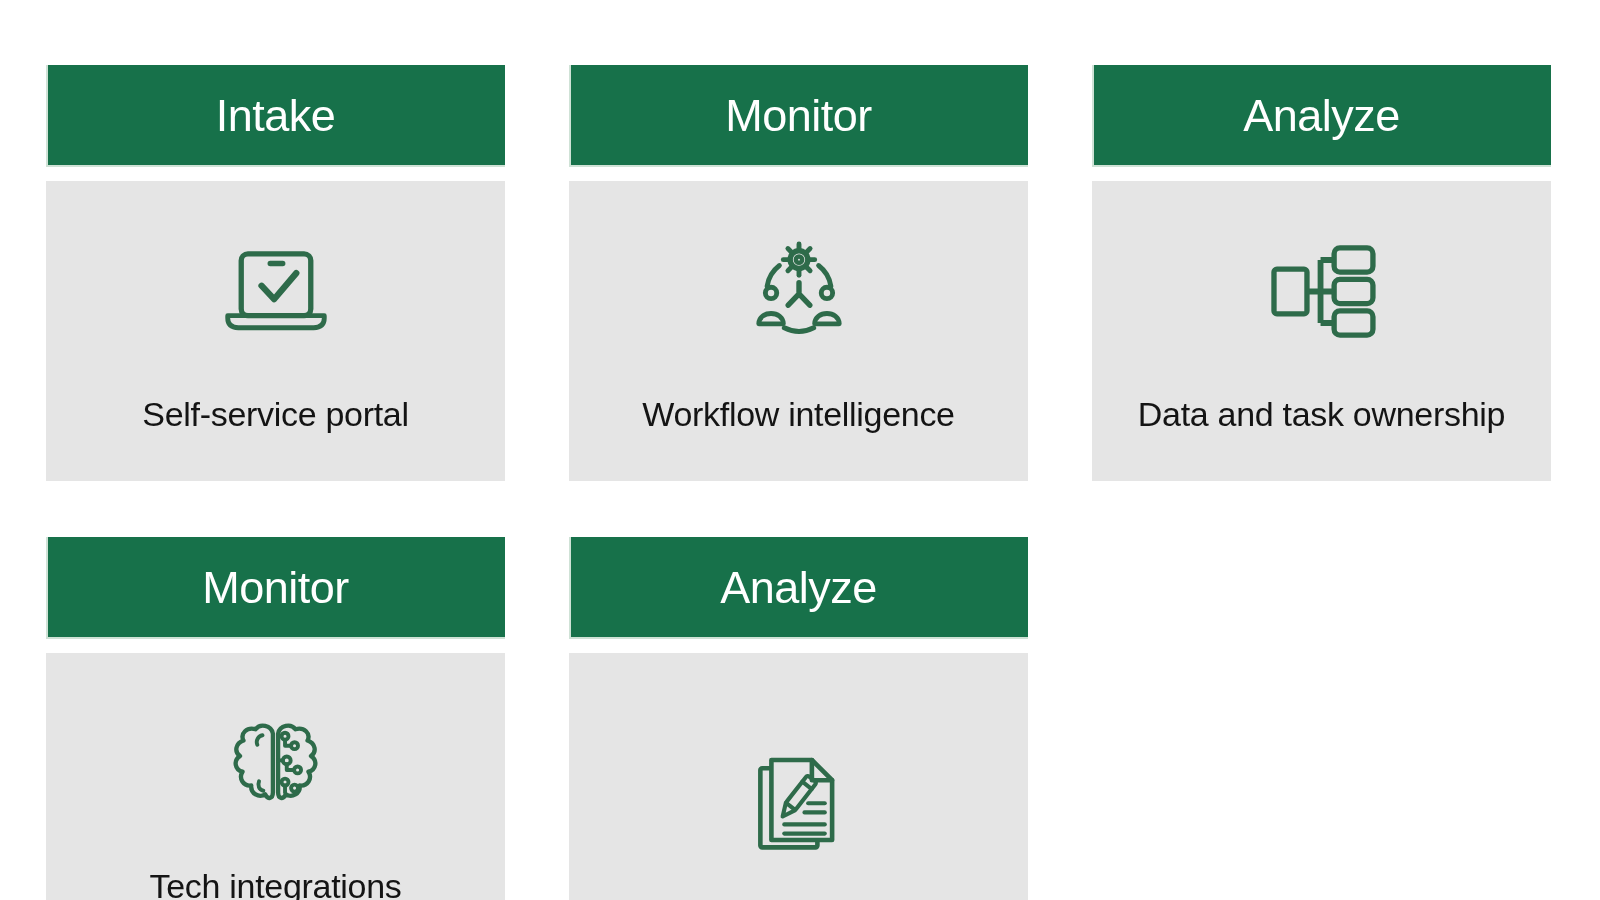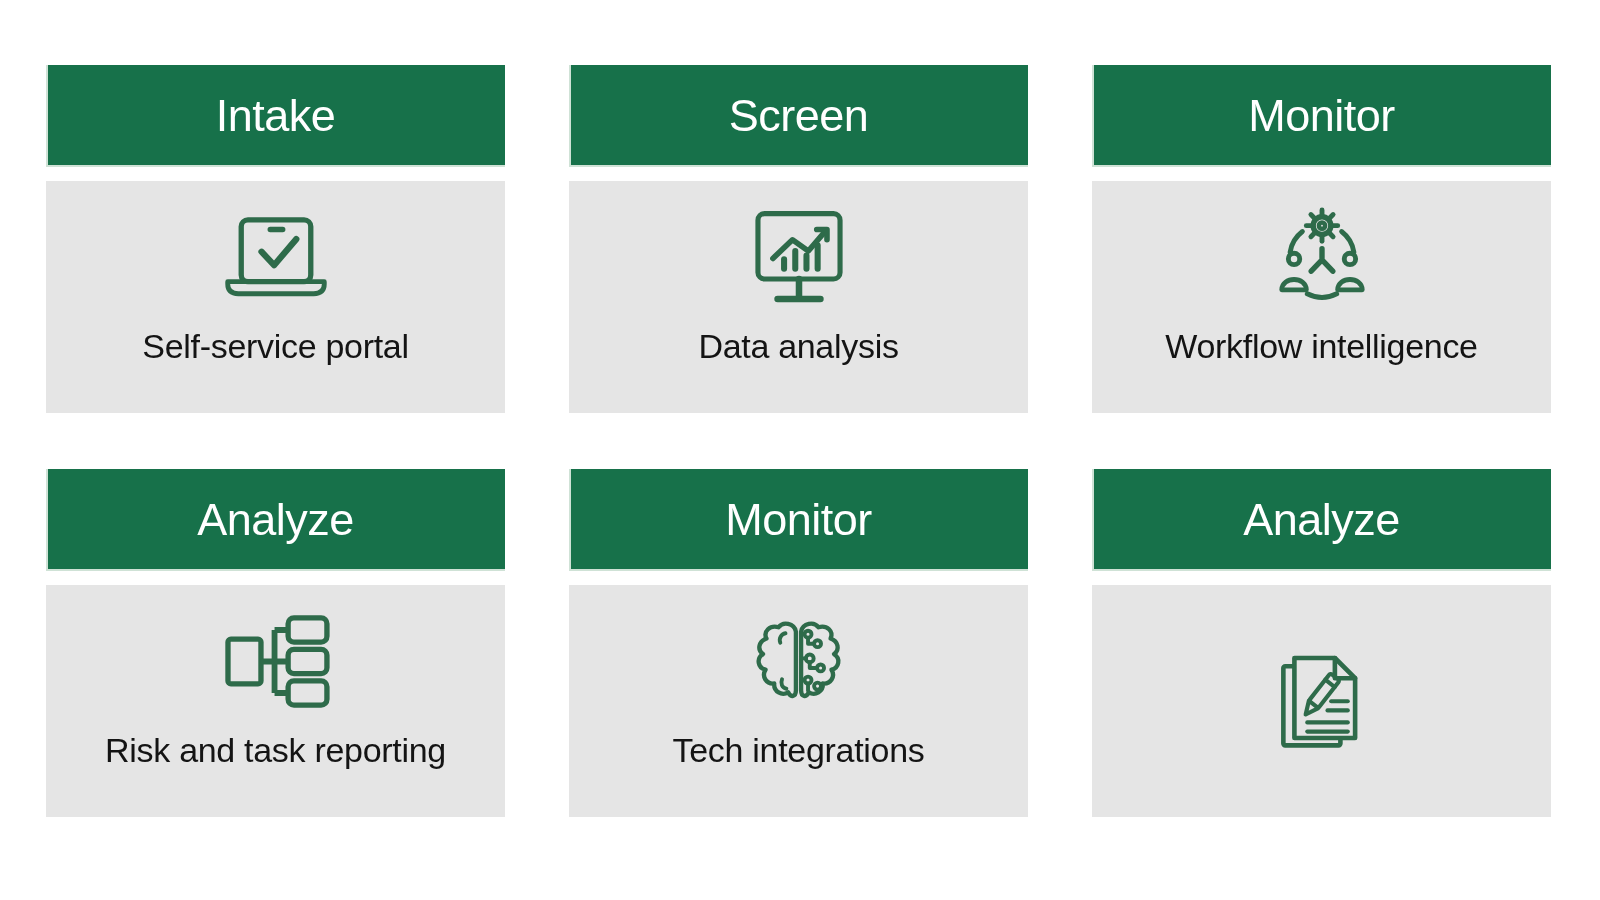--- a/index.html
+++ b/index.html
@@ -30,21 +30,21 @@
     height:102px;
     background:var(--header-green);
     color:var(--header-text);
     display:flex;align-items:center;justify-content:center;
     font-size:45px;
     letter-spacing:-0.5px;
     margin-bottom:14px;
     box-shadow:inset 2px -2px 0 var(--header-highlight);
   }
   .card-body{
-    height:232px;
+    height:300px;
     background:var(--body-gray);
     display:flex;flex-direction:column;align-items:center;
   }
   .icon-wrap{
     flex:1;
     display:flex;align-items:center;justify-content:center;
     color:var(--icon-green);
     padding-top:6px;
   }
   .icon-wrap svg{display:block;}
@@ -72,41 +72,20 @@
           <rect x="24" y="5" width="72" height="64" rx="7" stroke-width="5.5"></rect>
           <path d="M54 15 H67" stroke-width="5.5"></path>
           <path d="M45 38 L58 52 L81 25" stroke-width="6.5"></path>
           <path d="M10 69 H110 V71.5 Q110 81.5 99 81.5 H21 Q10 81.5 10 71.5 Z" stroke-width="5"></path>
         </svg>
       </div>
       <div class="card-label">Self-service portal</div>
     </div>
   </section>
 
-  <section class="card">
-    <div class="card-header">
-      <span>Screen</span>
-    </div>
-    <div class="card-body">
-      <div class="icon-wrap">
-        <svg width="112" height="97" viewBox="0 0 120 104" fill="none" stroke="currentColor" stroke-linecap="round" stroke-linejoin="round">
-          <rect x="16" y="5" width="88" height="70" rx="7" stroke-width="5.5"></rect>
-          <path d="M44 54 V64" stroke-width="6.5"></path>
-          <path d="M56 45 V64" stroke-width="6.5"></path>
-          <path d="M68 50 V64" stroke-width="6.5"></path>
-          <path d="M80 39 V64" stroke-width="6.5"></path>
-          <path d="M32 53 L53 33 L70 45 L89 23" stroke-width="6"></path>
-          <path d="M79 22 H90 V33" stroke-width="6"></path>
-          <path d="M60 75 V93" stroke-width="7"></path>
-          <path d="M37 96.5 H83" stroke-width="7"></path>
-        </svg>
-      </div>
-      <div class="card-label">Data analysis</div>
-    </div>
-  </section>
 
   <section class="card">
     <div class="card-header">
       <span>Monitor</span>
     </div>
     <div class="card-body">
       <div class="icon-wrap">
         <svg width="108" height="101" viewBox="0 0 110 103" fill="none" stroke="currentColor" stroke-linecap="round" stroke-linejoin="round">
 
           <circle cx="55" cy="19" r="9" stroke-width="5.5"></circle>
@@ -143,21 +122,21 @@
     <div class="card-body">
       <div class="icon-wrap">
         <svg width="112" height="97" viewBox="0 0 115 100" fill="none" stroke="currentColor" stroke-linejoin="round">
           <rect x="8" y="27" width="34" height="46" rx="3" stroke-width="5.5"></rect>
           <rect x="70" y="5" width="40" height="25" rx="6" stroke-width="5.5"></rect>
           <rect x="70" y="37.5" width="40" height="25" rx="6" stroke-width="5.5"></rect>
           <rect x="70" y="70" width="40" height="25" rx="6" stroke-width="5.5"></rect>
           <path d="M42 50 H70 M56 17.5 V82.5 M56 17.5 H70 M56 82.5 H70" stroke-width="6"></path>
         </svg>
       </div>
-      <div class="card-label">Risk and task reporting</div>
+      <div class="card-label">Data and task ownership</div>
     </div>
   </section>
 
   <section class="card">
     <div class="card-body-holder" style="display:contents">
     <div class="card-header">
       <span>Monitor</span>
     </div>
     <div class="card-body">
       <div class="icon-wrap">

